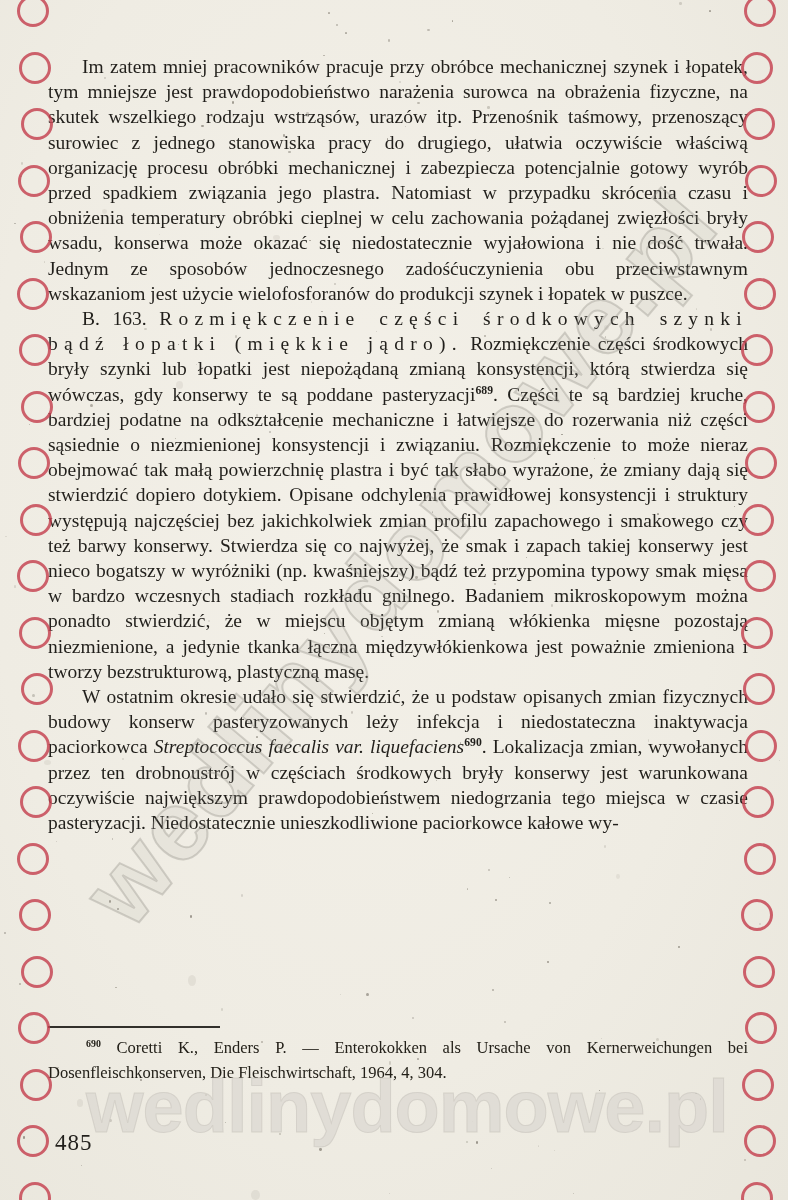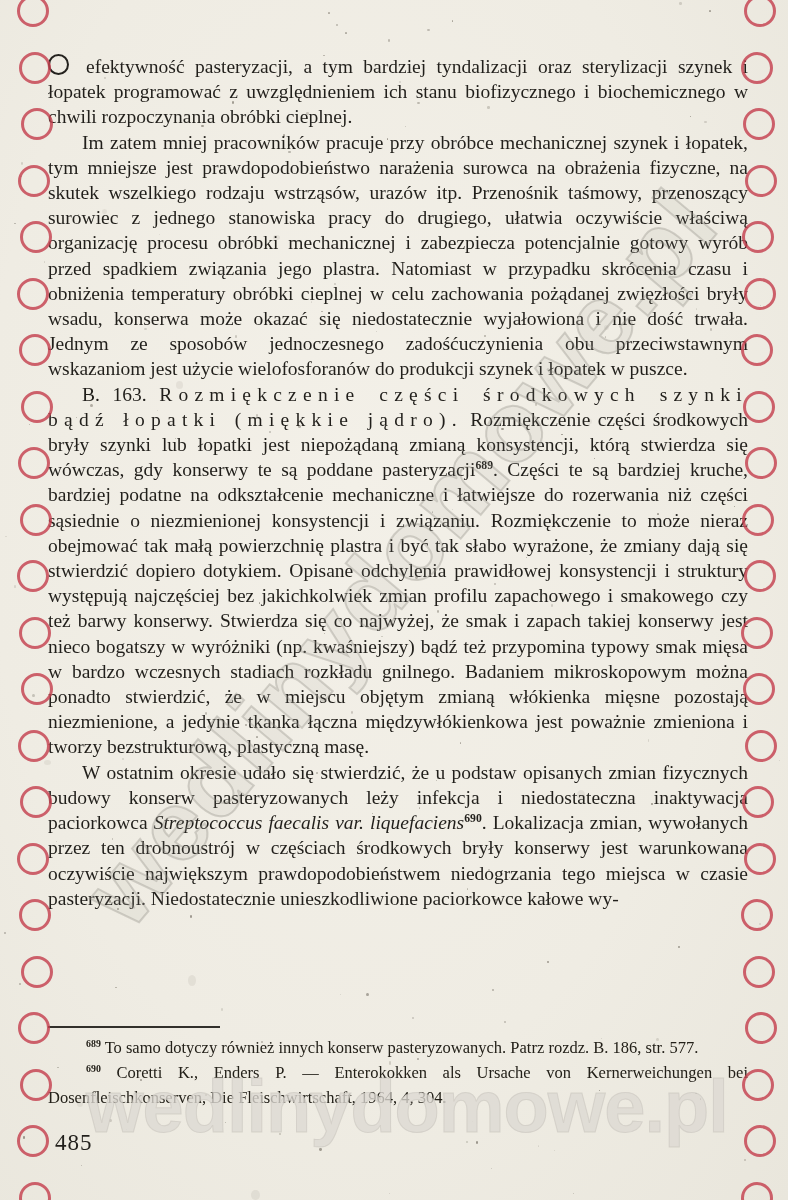--- a/index.html
+++ b/index.html
@@ -230,30 +230,28 @@
       <div class="speck" style="width: 1.40502px; height: 1.3461px; left: 381.195px; top: 636.025px; background: rgba(62, 55, 44, 0.21);"></div>
       <div class="speck" style="width: 1.80028px; height: 2.32886px; left: 484.174px; top: 334.902px; background: rgba(62, 55, 44, 0.32);"></div>
       <div class="speck" style="width: 1.13527px; height: 0.826662px; left: 573.322px; top: 240.738px; background: rgba(62, 55, 44, 0.22);"></div>
       <div class="speck" style="width: 0.931362px; height: 1.1774px; left: 175.162px; top: 437.588px; background: rgba(62, 55, 44, 0.33);"></div>
       <div class="speck" style="width: 2.28939px; height: 2.58684px; left: 679.397px; top: 2.08164px; background: rgba(62, 55, 44, 0.17);"></div>
     </div>
 
   <div class="wm-diag">wedlinydomowe.pl</div>
 
   <div class="text-col" id="body-text">
-      <p class="para bulleted"><span class="bullet"></span><span class="r-n">efektywność pasteryzacji, a tym bardziej tyndalizacji oraz sterylizacji szynek i łopatek programować z uwzględnieniem ich stanu biofizycznego i biochemicznego w chwili rozpoczynania obróbki cieplnej.</span></p>
       <p class="para indented"><span class="r-n">Im zatem mniej pracowników pracuje przy obróbce mechanicznej szynek i łopatek, tym mniejsze jest prawdopodobieństwo narażenia surowca na obrażenia fizyczne, na skutek wszelkiego rodzaju wstrząsów, urazów itp. Przenośnik taśmowy, przenoszący surowiec z jednego stanowiska pracy do drugiego, ułatwia oczywiście właściwą organizację procesu obróbki mechanicznej i zabezpiecza potencjalnie gotowy wyrób przed spadkiem związania jego plastra. Natomiast w przypadku skrócenia czasu i obniżenia temperatury obróbki cieplnej w celu zachowania pożądanej zwięzłości bryły wsadu, konserwa może okazać się niedostatecznie wyjałowiona i nie dość trwała. Jednym ze sposobów jednoczesnego zadośćuczynienia obu przeciwstawnym wskazaniom jest użycie wielofosforanów do produkcji szynek i łopatek w puszce.</span></p>
       <p class="para indented"><span class="r-n">B. 163. </span><span class="r-sp">Rozmiękczenie części środkowych szynki bądź łopatki (miękkie jądro).</span><span class="r-n"> Rozmiękczenie części środkowych bryły szynki lub łopatki jest niepożądaną zmianą konsystencji, którą stwierdza się wówczas, gdy konserwy te są poddane pasteryzacji</span><sup>689</sup><span class="r-n">. Części te są bardziej kruche, bardziej podatne na odkształcenie mechaniczne i łatwiejsze do rozerwania niż części sąsiednie o niezmienionej konsystencji i związaniu. Rozmiękczenie to może nieraz obejmować tak małą powierzchnię plastra i być tak słabo wyrażone, że zmiany dają się stwierdzić dopiero dotykiem. Opisane odchylenia prawidłowej konsystencji i struktury występują najczęściej bez jakichkolwiek zmian profilu zapachowego i smakowego czy też barwy konserwy. Stwierdza się co najwyżej, że smak i zapach takiej konserwy jest nieco bogatszy w wyróżniki (np. kwaśniejszy) bądź też przypomina typowy smak mięsa w bardzo wczesnych stadiach rozkładu gnilnego. Badaniem mikroskopowym można ponadto stwierdzić, że w miejscu objętym zmianą włókienka mięsne pozostają niezmienione, a jedynie tkanka łączna międzywłókienkowa jest poważnie zmieniona i tworzy bezstrukturową, plastyczną masę.</span></p>
       <p class="para indented"><span class="r-n">W ostatnim okresie udało się stwierdzić, że u podstaw opisanych zmian fizycznych budowy konserw pasteryzowanych leży infekcja i niedostateczna inaktywacja paciorkowca </span><span class="r-i">Streptococcus faecalis var. liquefaciens</span><sup>690</sup><span class="r-n">. Lokalizacja zmian, wywołanych przez ten drobnoustrój w częściach środkowych bryły konserwy jest warunkowana oczywiście największym prawdopodobieństwem niedogrzania tego miejsca w czasie pasteryzacji. Niedostatecznie unieszkodliwione paciorkowce kałowe wy-</span></p>
     </div>
 
   <div class="footnotes">
     <hr class="fn-rule">
     <div id="footnote-list">
-        <p class="footnote"><sup>689</sup><span class="r-n"> To samo dotyczy również innych konserw pasteryzowanych. Patrz rozdz. B. 186, str. 577.</span></p>
         <p class="footnote"><sup>690</sup><span class="r-n"> Coretti K., Enders P. — Enterokokken als Ursache von Kernerweichungen bei Dosenfleischkonserven, Die Fleischwirtschaft, 1964, 4, 304.</span></p>
       </div>
   </div>
 
   <div class="wm-bottom">wedlinydomowe.pl</div>
 
   <div class="page-number">485</div>
 
   <div id="rings">
       <div class="ring" style="width: 26px; height: 26px; left: 17px; top: -5px; border: 3px solid rgb(196, 65, 79); opacity: 0.82;"></div>

